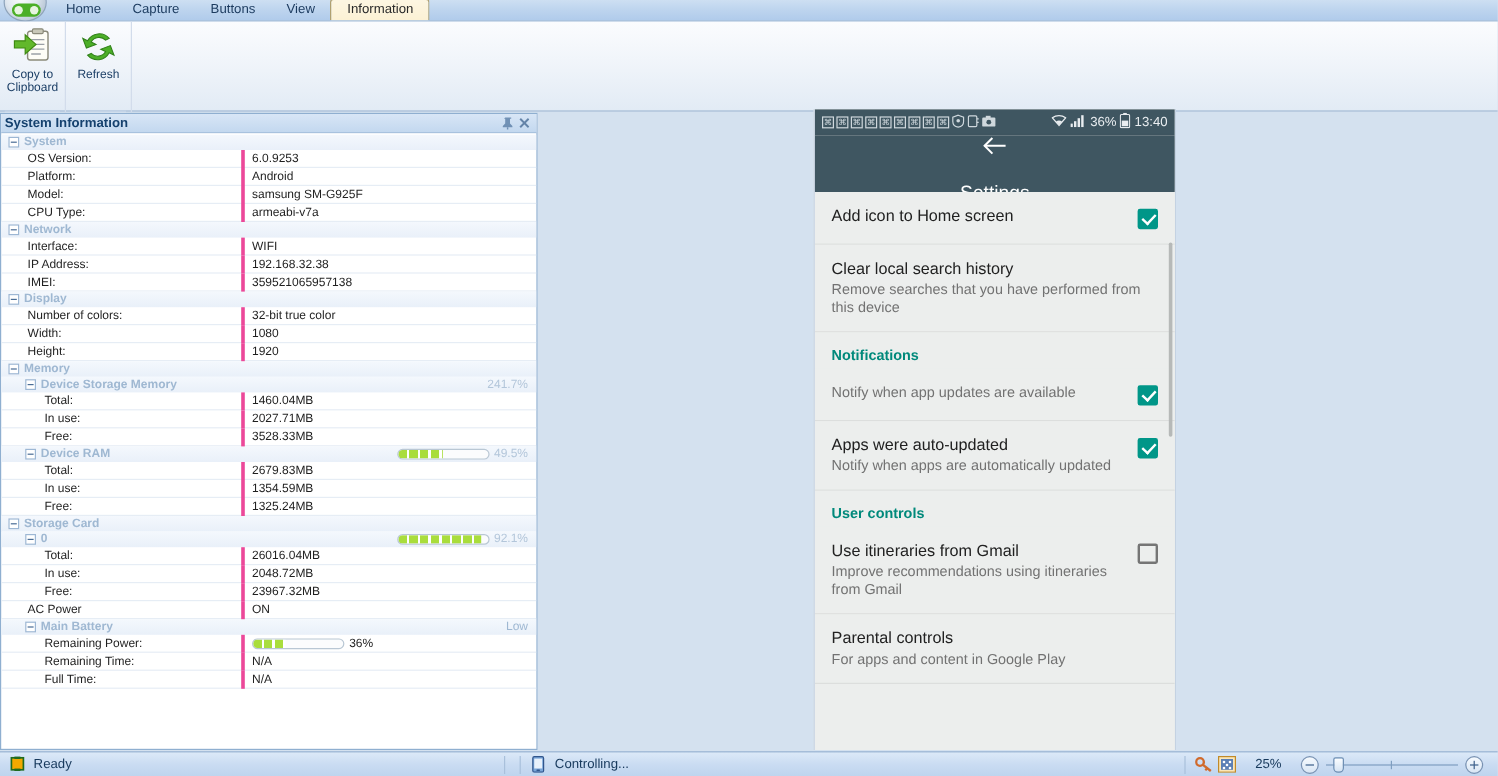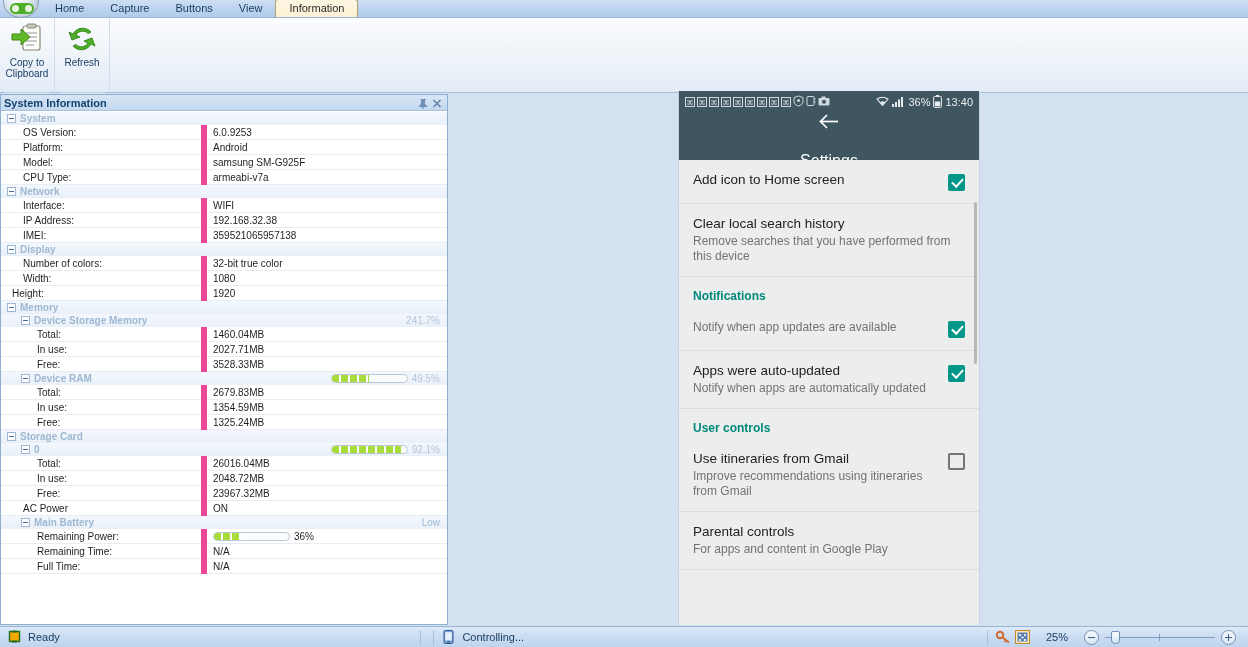--- a/index.html
+++ b/index.html
@@ -100,21 +100,21 @@
     margin-right: 4px; position: relative; flex: 0 0 auto;
   }
   .grp-row .expander:before {
     content: ""; position: absolute; left: 1px; top: 3px; width: 5px; height: 1px; background: #4a6d96;
   }
   .grp-row .pct { margin-left: auto; padding-right: 7px; color: #b3c6da; font-weight: normal; }
   .grp-row .pct.low { color: #9fb8d2; }
 
   .kv-row { height: 15px; display: flex; align-items: center; border-bottom: 1px solid #e6edf5; }
   .kv-row .k { padding-left: 22px; color: #1f1f1f; width: 200px; flex: 0 0 200px; }
-  .kv-row .v { padding-left: 6px; color: #1f1f1f; border-left: 6px solid #ec4899; flex: 1; height: 15px; line-height: 15px; }
+  .kv-row .v { padding-left: 6px; color: #1f1f1f; border-left: 3px solid #ec4899; flex: 1; height: 15px; line-height: 15px; }
 
   .meter {
     display: inline-block; width: 77px; height: 9px;
     border: 1px solid #b9c7d4; border-radius: 5px; background: #fbfcfd;
     vertical-align: middle; position: relative; overflow: hidden;
   }
   .meter .fill {
     position: absolute; left: 0; top: 0; bottom: 0;
     background: repeating-linear-gradient(to right,#a9dd3c 0,#a9dd3c 7px,#ffffff 7px,#ffffff 9px);
   }
@@ -312,21 +312,21 @@
       </div>
       <div class="kv-row">
         <div class="k" style="padding-left: 22px;">Number of colors:</div>
         <div class="v">32-bit true color</div>
       </div>
       <div class="kv-row">
         <div class="k" style="padding-left: 22px;">Width:</div>
         <div class="v">1080</div>
       </div>
       <div class="kv-row">
-        <div class="k" style="padding-left: 11px;">Height:</div>
+        <div class="k" style="padding-left: 22px;">Height:</div>
         <div class="v">1920</div>
       </div>
       <div class="grp-row" style="padding-left: 6px;">
         <span class="expander"></span>
         <span>Memory</span>
       </div>
       <div class="grp-row" style="padding-left: 20px;">
         <span class="expander"></span>
         <span>Device Storage Memory</span>
         <span class="pct">241.7%</span>

